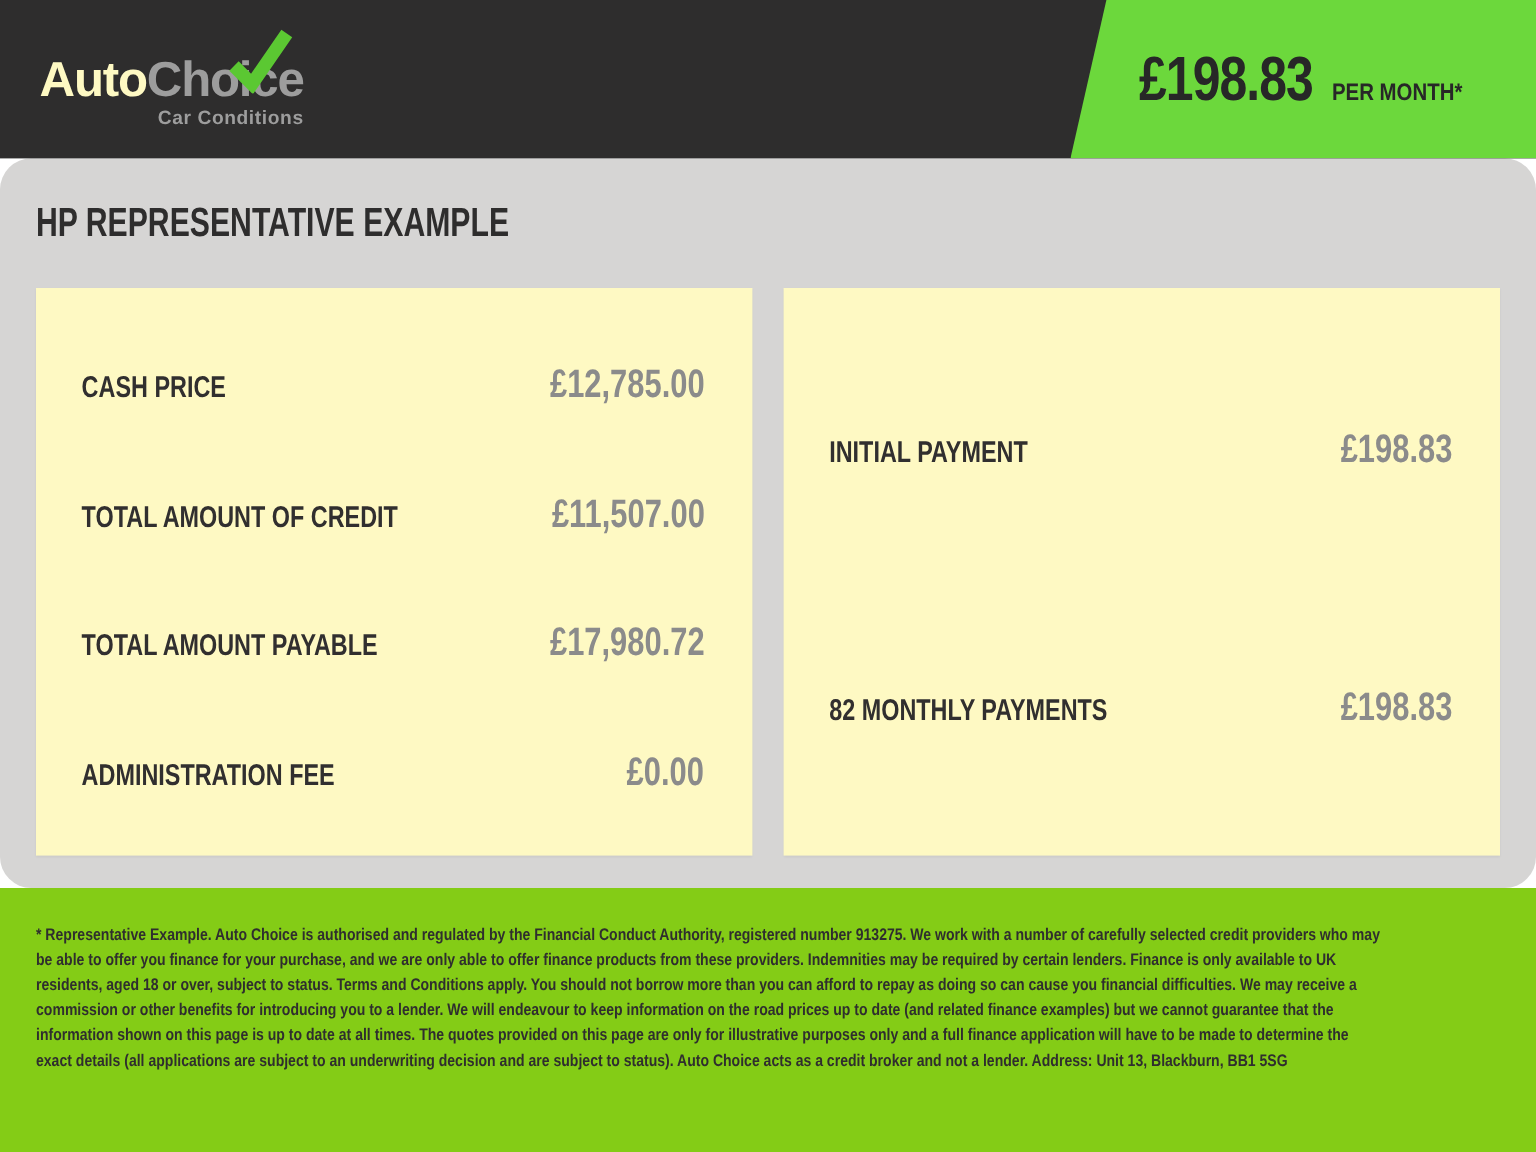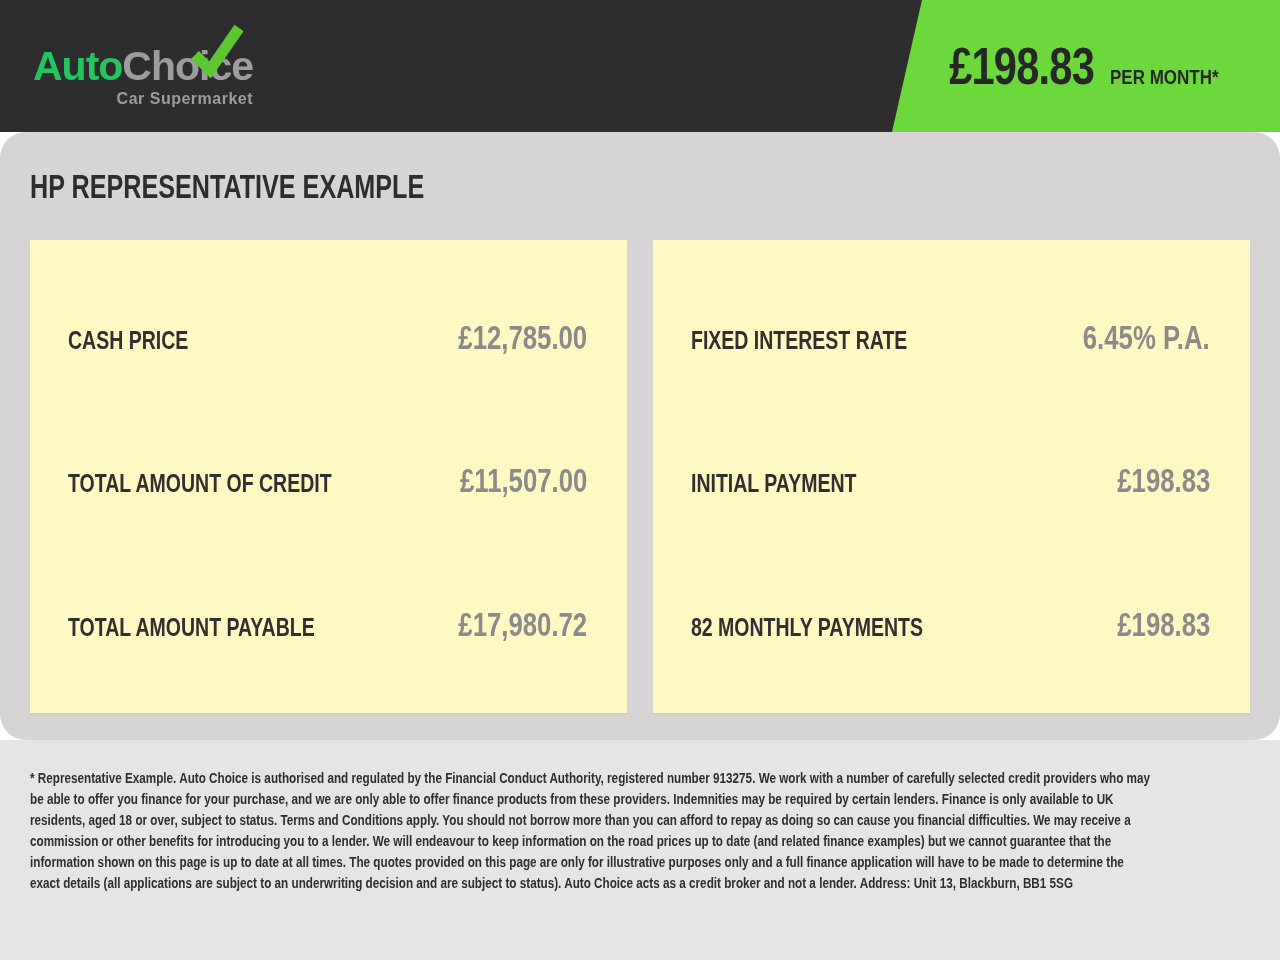--- a/index.html
+++ b/index.html
@@ -22,21 +22,21 @@
     cursor: pointer;
   }
   .logo-text {
     position: relative;
     font-size: 41px;
     font-weight: bold;
     line-height: 41px;
     letter-spacing: -1px;
     white-space: nowrap;
   }
-  .logo-part1 { color: #22c55e; }
+  .logo-part1 { color: #fef9c3; }
   .logo-part2 { color: #9d9d9d; }
   .logo-check {
     position: absolute;
     left: 155px; top: -24px;
     width: 58px; height: 56px;
   }
   .logo-tagline {
     margin-top: 3px;
     text-align: right;
     font-size: 16px;
@@ -135,21 +135,21 @@
     color: #8b8b8b;
     transform: scaleX(0.78);
     transform-origin: right center;
     white-space: nowrap;
   }
 
   
   .footer {
     width: 1280px;
     height: 220px;
-    background: #e5e5e5;
+    background: #84cc16;
     box-sizing: border-box;
     padding: 28px 0 0 30px;
     overflow: hidden;
   }
   .disclaimer {
     margin: 0;
     width: 1340px;
     font-size: 14px;
     font-weight: bold;
     line-height: 21px;
@@ -162,21 +162,21 @@
 <body>
 
 <div class="header">
   <div class="logo">
     <div class="logo-text">
       <span class="logo-part1">Auto</span><span class="logo-part2">Choice</span>
       <svg class="logo-check" viewBox="0 0 58 56">
         <path d="M7 33 L22 48 L51 6" stroke="#5bc832" stroke-width="11" fill="none" stroke-linejoin="miter"></path>
       </svg>
     </div>
-    <div class="logo-tagline">Car Supermarket</div>
+    <div class="logo-tagline">Car Conditions</div>
   </div>
 
   <div class="price-banner">
     <div class="price-wrap">
       <span class="price-big">£198.83</span>
       <span class="price-suffix">PER MONTH*</span>
     </div>
   </div>
 </div>
 
@@ -191,27 +191,27 @@
         <span class="fvalue">£12,785.00</span>
       </div>
       <div class="frow">
         <span class="flabel">TOTAL AMOUNT OF CREDIT</span>
         <span class="fvalue">£11,507.00</span>
       </div>
       <div class="frow">
         <span class="flabel">TOTAL AMOUNT PAYABLE</span>
         <span class="fvalue">£17,980.72</span>
       </div>
+      <div class="frow">
+        <span class="flabel">ADMINISTRATION FEE</span>
+        <span class="fvalue">£0.00</span>
+      </div>
     </div>
 
     <div class="card">
-      <div class="frow">
-        <span class="flabel">FIXED INTEREST RATE</span>
-        <span class="fvalue">6.45% P.A.</span>
-      </div>
       <div class="frow">
         <span class="flabel">INITIAL PAYMENT</span>
         <span class="fvalue">£198.83</span>
       </div>
       <div class="frow">
         <span class="flabel">82 MONTHLY PAYMENTS</span>
         <span class="fvalue">£198.83</span>
       </div>
     </div>
 

